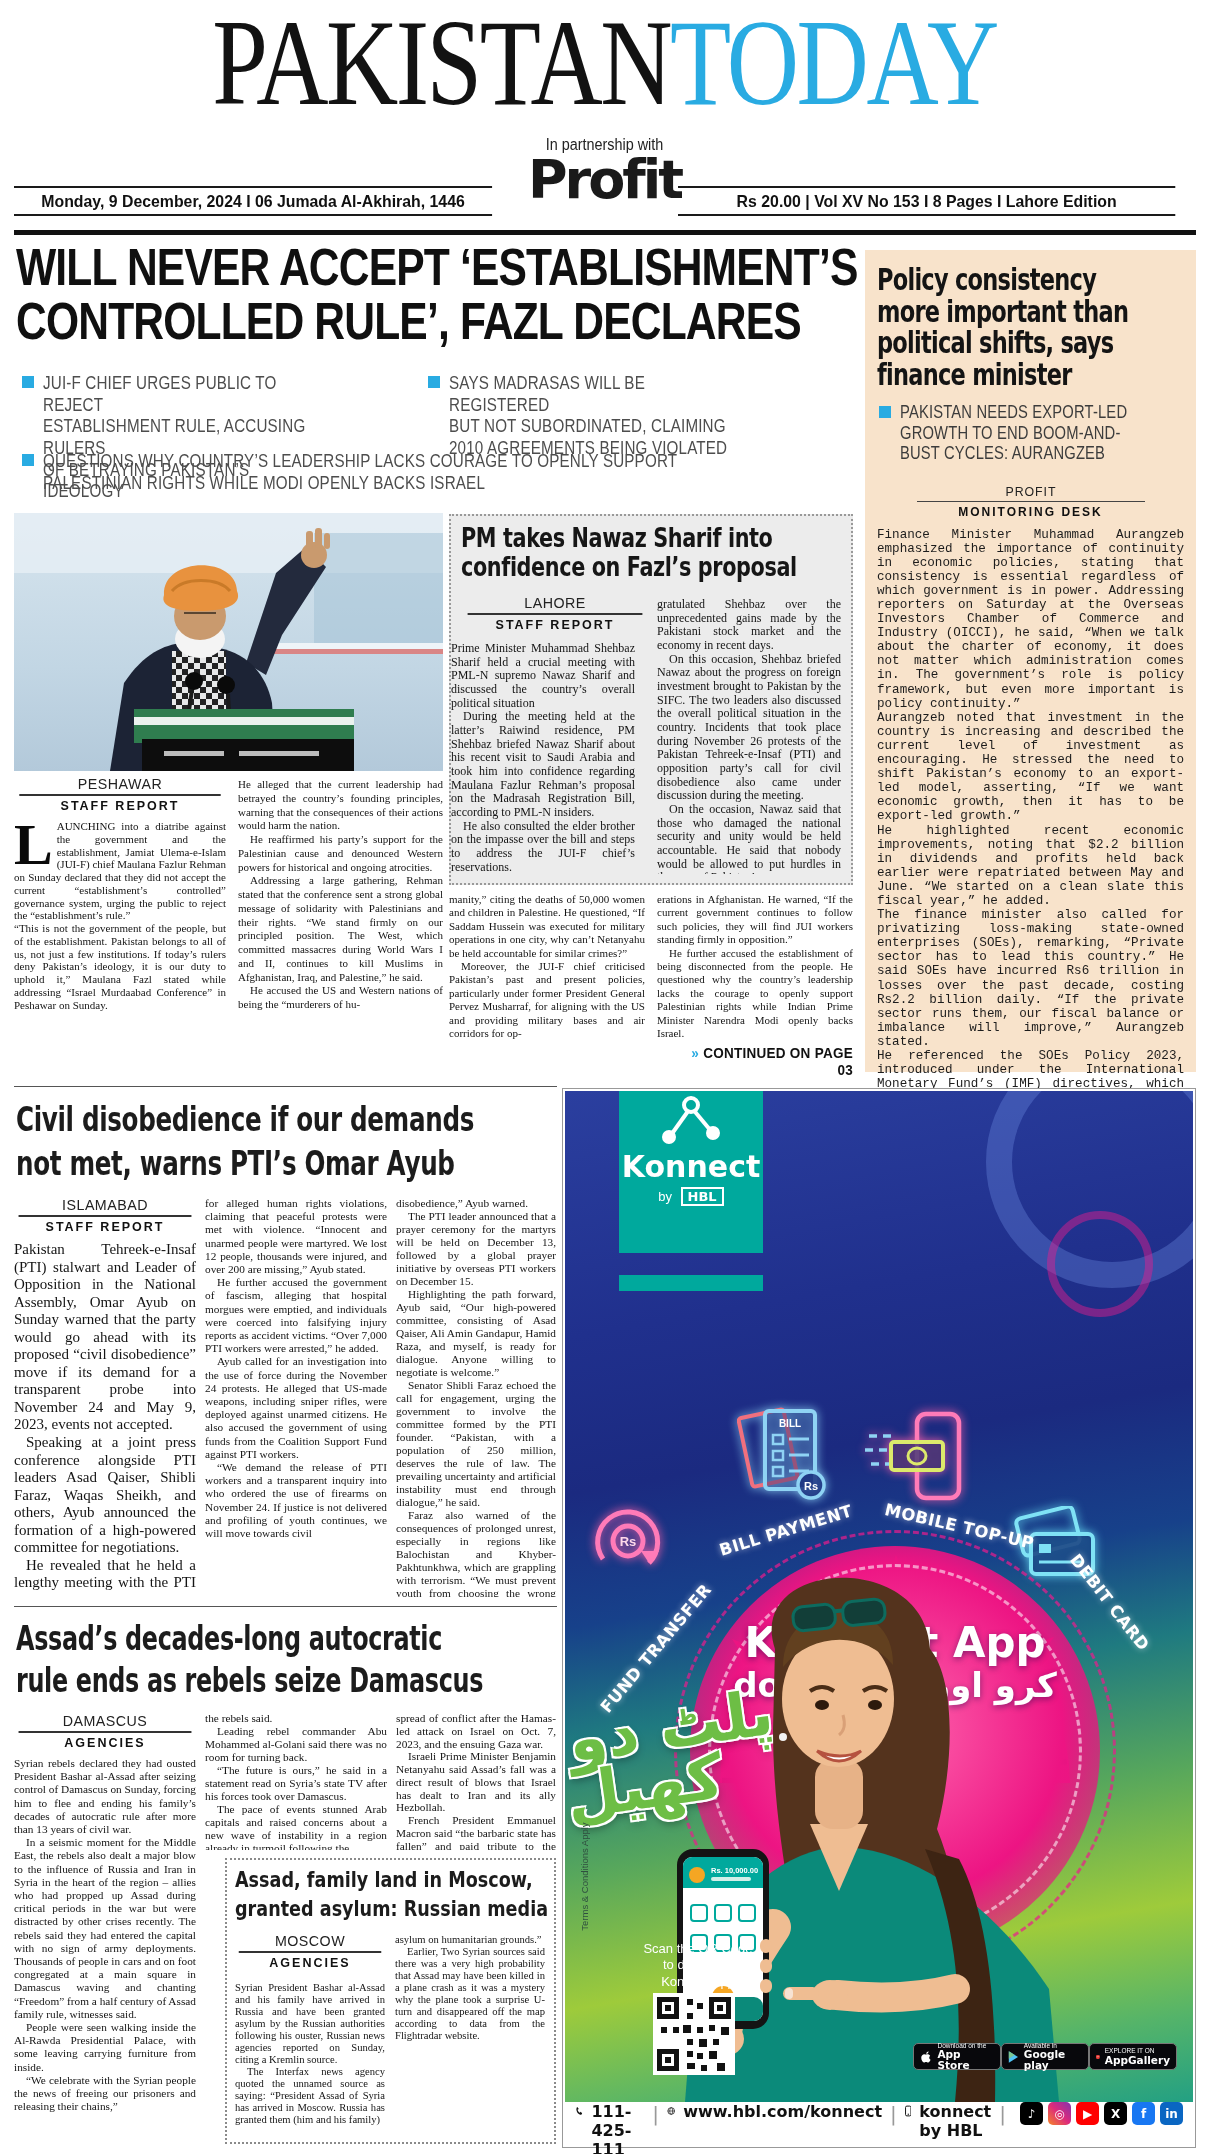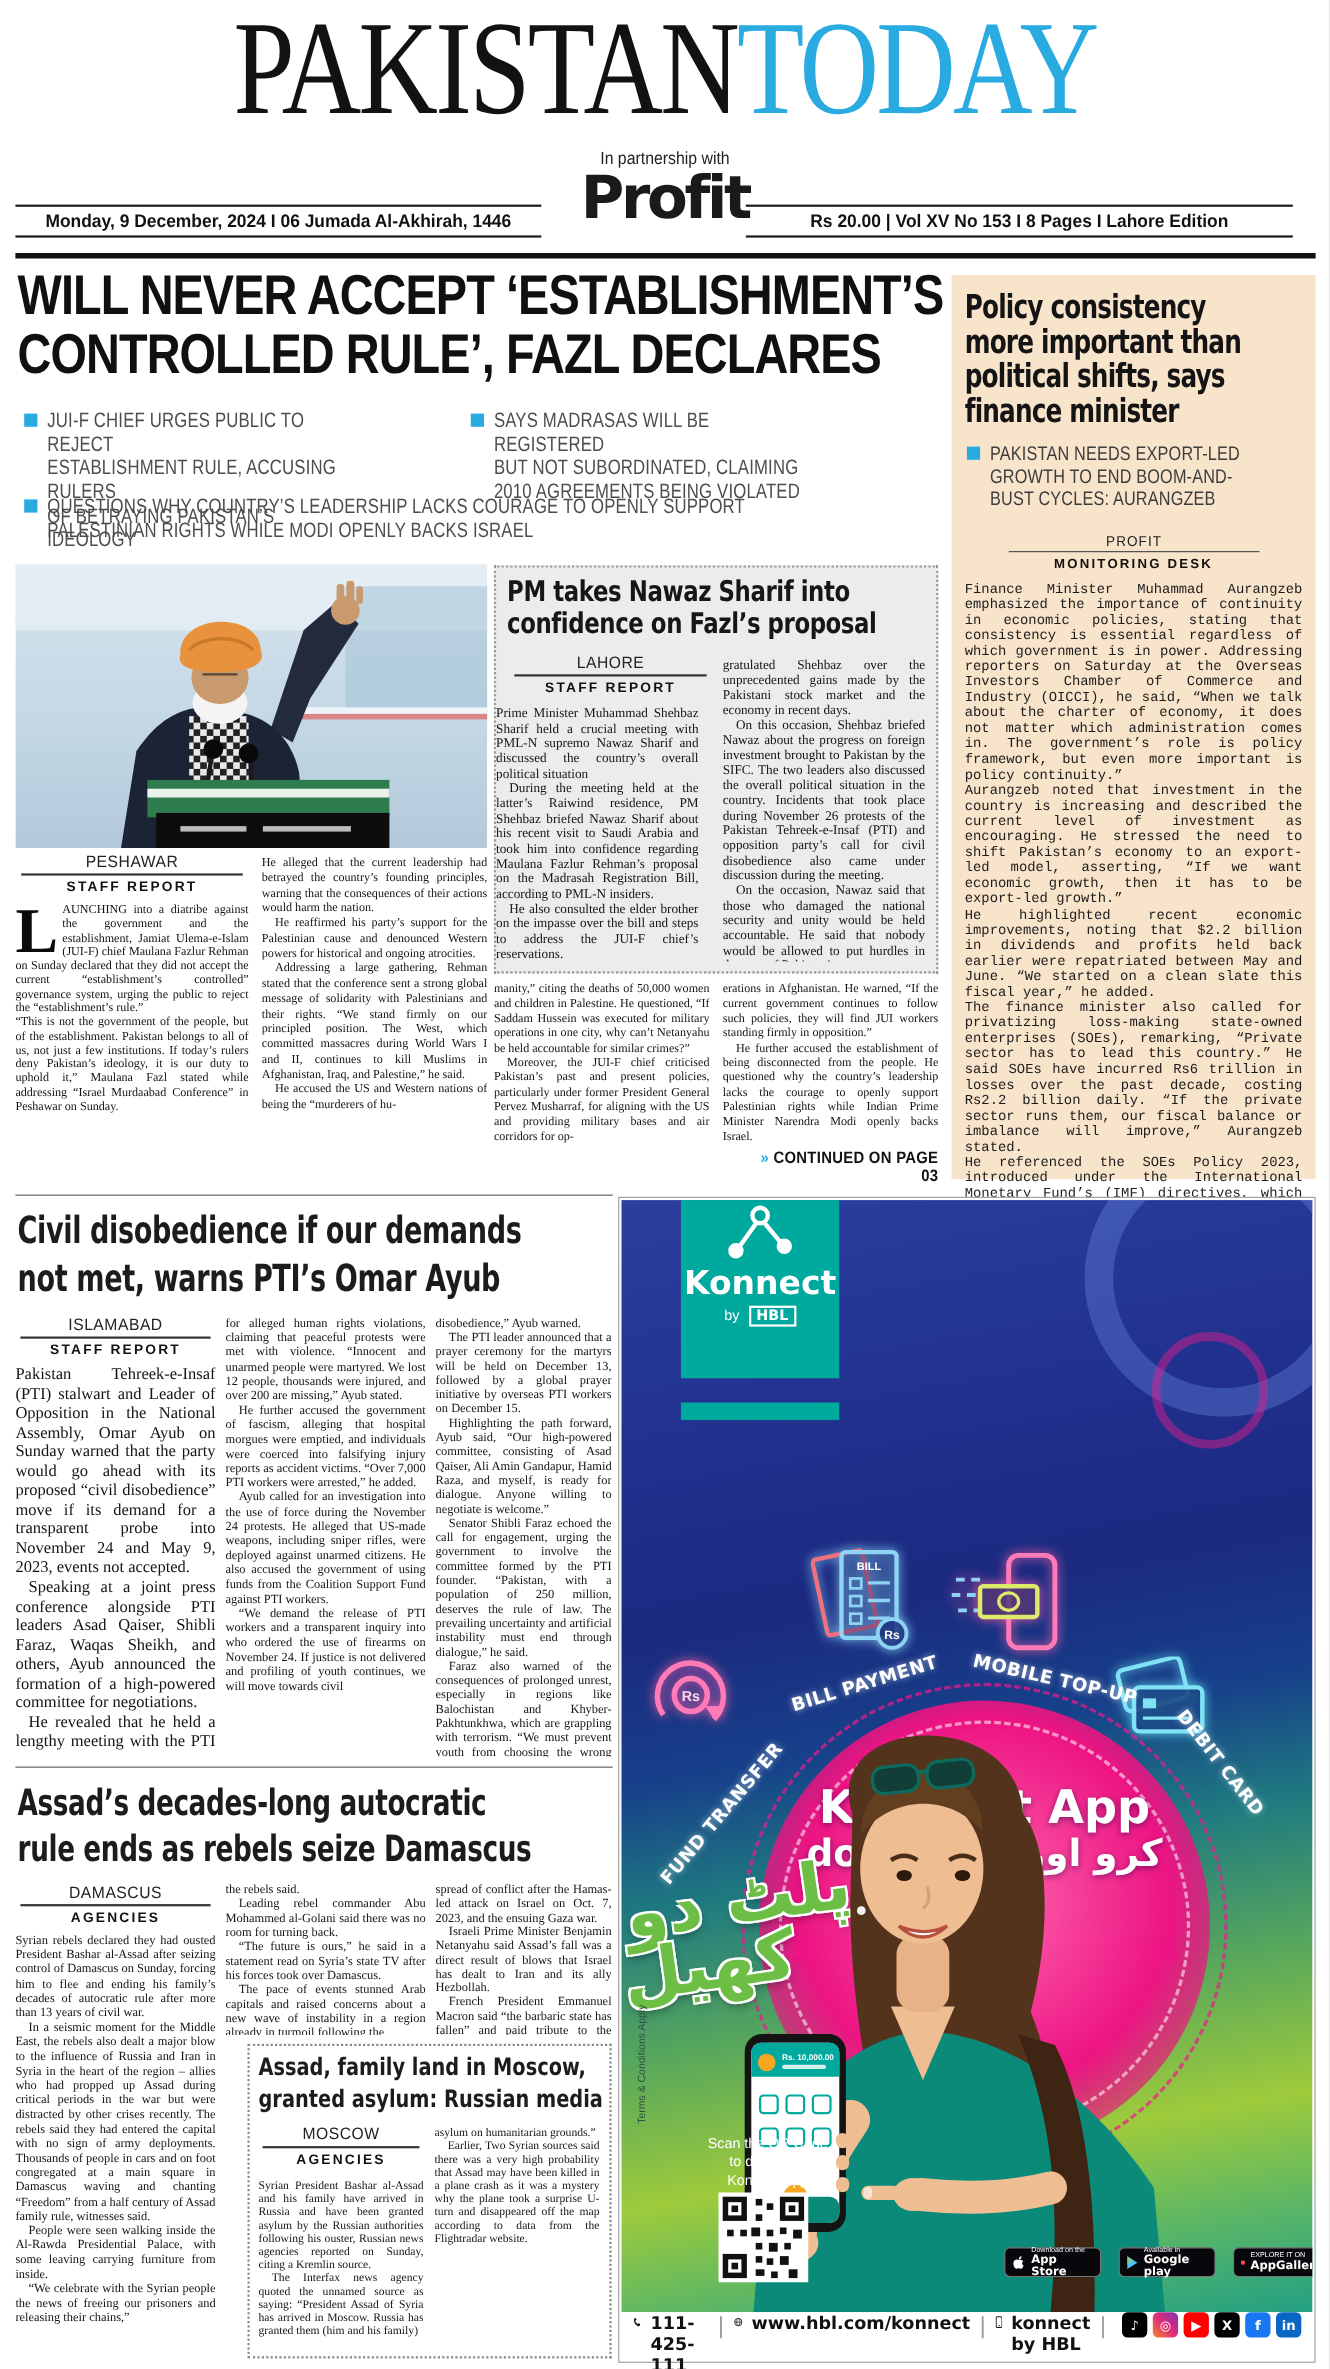--- a/index.html
+++ b/index.html
@@ -69,21 +69,21 @@
   .dashring2{position:absolute;left:-16px;top:-16px;right:-16px;bottom:-16px;border:3px dashed rgba(236,28,141,.7);border-radius:50%;}
   .cta{position:absolute;left:150px;top:528px;width:360px;text-align:center;color:#fff;}
   .cta .c1{font:bold 42px/1.15 "DejaVu Sans",sans-serif;text-shadow:0 2px 6px rgba(0,0,60,.45);}
   .cta .c2{font:bold 34px/1.1 "DejaVu Sans",sans-serif;text-shadow:0 2px 6px rgba(0,0,60,.45);}
   .slogan{position:absolute;left:6px;top:598px;width:300px;transform:rotate(-8deg);
           font:bold 62px/1.0 "DejaVu Sans",sans-serif;color:#6DBE45;
           text-shadow:-2px -2px 0 #fff,2px -2px 0 #fff,-2px 2px 0 #fff,2px 2px 0 #fff,0 4px 8px rgba(0,0,0,.35);}
   .slogan .s2{display:block;margin:-6px 0 0 -10px;}
   .scantxt{position:absolute;left:58px;top:850px;width:150px;text-align:center;color:#fff;font-size:13px;line-height:1.25;white-space:pre-line;}
   .terms{position:absolute;left:-66px;top:780px;width:170px;font-size:9.5px;color:#2f4f3f;transform:rotate(-90deg);transform-origin:50% 50%;text-align:center;}
-  .badges{position:absolute;left:348px;top:952px;display:flex;gap:16px;}
+  .badges{position:absolute;left:348px;top:952px;display:flex;gap:0;}
   .badge{width:88px;height:27px;background:#08080c;border:1px solid #777;border-radius:5px;color:#fff;
          display:flex;align-items:center;gap:5px;padding:0 6px;box-sizing:border-box;}
   .badge .pre{font-size:6.5px;line-height:1;display:block;}
   .badge .nm{font:bold 10.5px/1 "DejaVu Sans",sans-serif;display:block;}
   .adfooter{position:absolute;left:2px;bottom:2px;width:628px;height:43px;background:#fff;
             display:flex;gap:8px;padding:0 10px;box-sizing:border-box;
             font:bold 16px "DejaVu Sans",sans-serif;color:#111;}
   .adfooter .sep{color:#999;font-weight:normal;font-size:20px;}
   .socials{display:flex;gap:5px;margin-left:6px;}
   .soc{width:23px;height:23px;border-radius:5px;color:#fff;display:flex;align-items:center;justify-content:center;

